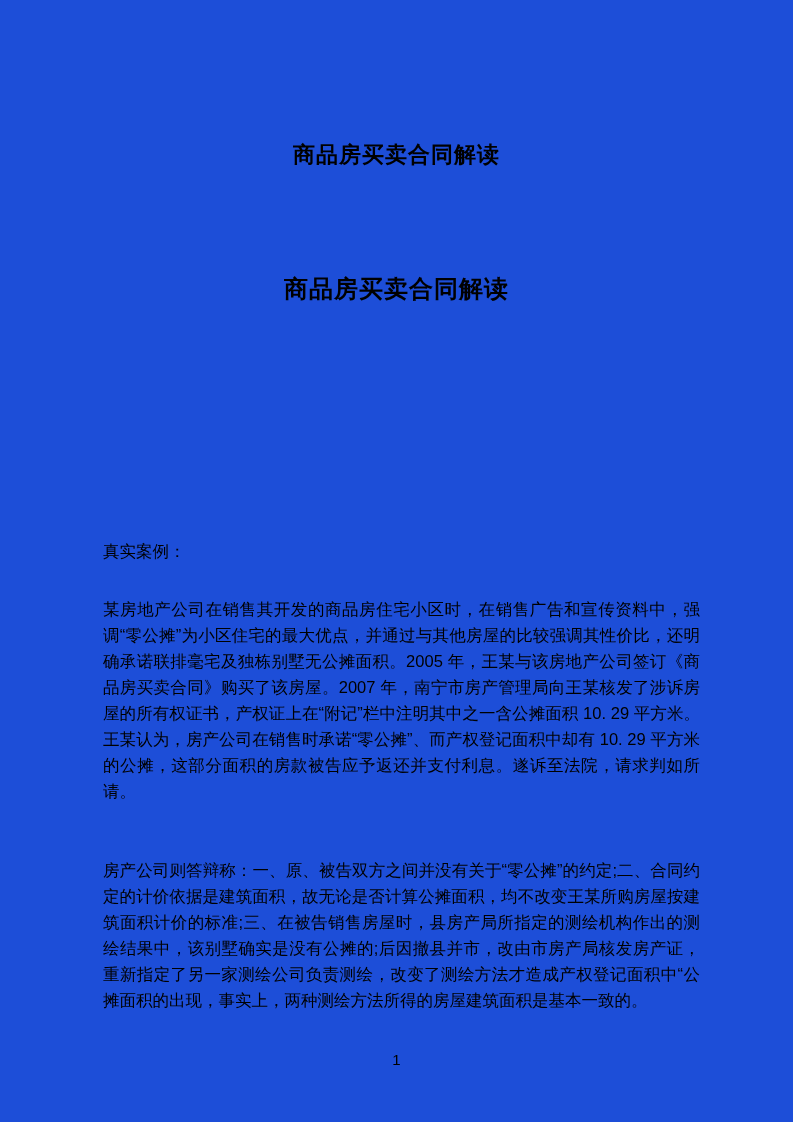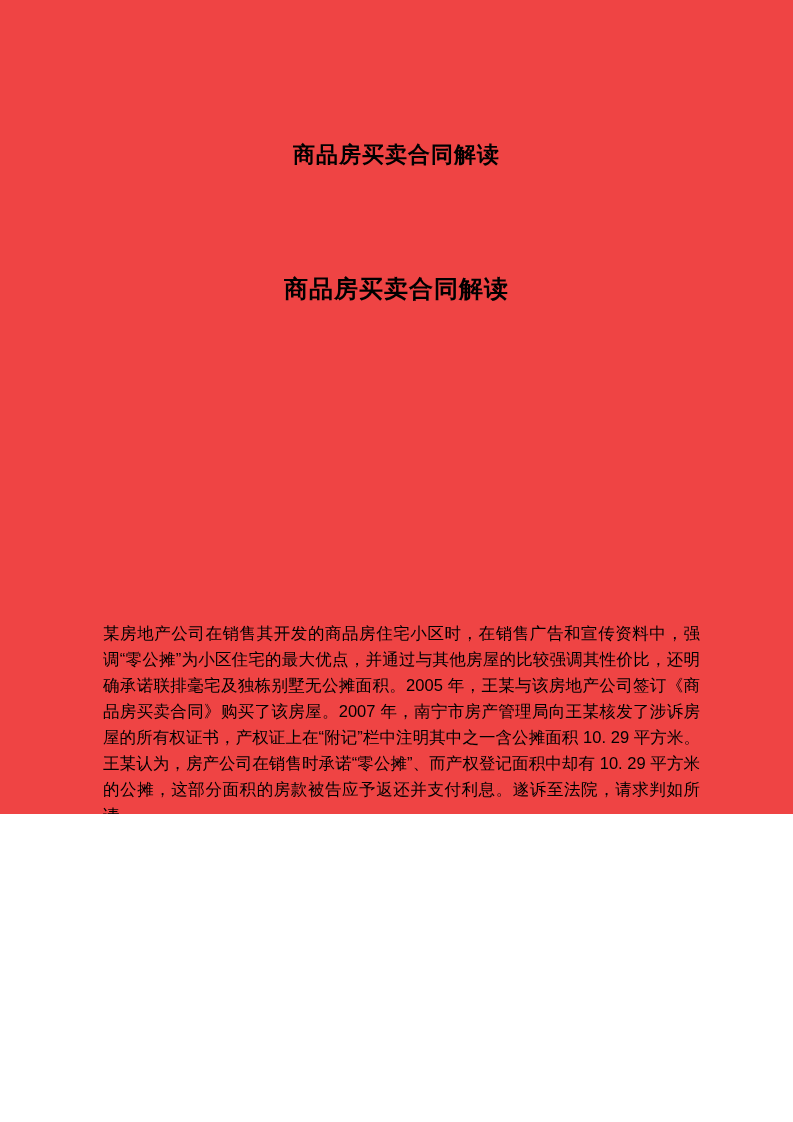--- a/index.html
+++ b/index.html
@@ -9,22 +9,22 @@
   }
   body {
     width: 793px;
     height: 1122px;
     font-family: "Liberation Sans", "DejaVu Sans", sans-serif;
     color: #000000;
   }
   .page {
     position: relative;
     width: 793px;
-    height: 814px;
-    background: #ef4444;
+    height: 1122px;
+    background: #1d4ed8;
     overflow: hidden;
   }
   .doc-title {
     position: absolute;
     left: 0;
     width: 100%;
     text-align: center;
     font-weight: bold;
     letter-spacing: 1px;
     white-space: nowrap;
@@ -42,21 +42,21 @@
     left: 103px;
     width: 597px;
     font-size: 16.5px;
     line-height: 26px;
     text-align: justify;
     text-justify: inter-ideograph;
     word-break: break-all;
   }
   .intro        { top: 403px; }
   .case-heading { top: 538px; text-align: left; }
-  .case-body    { top: 620px; }
+  .case-body    { top: 596px; }
   .defense-body { top: 857px; }
   .page-number {
     position: absolute;
     top: 1050px;
     left: 0;
     width: 100%;
     text-align: center;
     font-size: 15px;
     line-height: 20px;
   }
@@ -64,19 +64,21 @@
 </head>
 <body>
 
 <div class="page">
 
   <div class="doc-title small">商品房买卖合同解读</div>
 
   <div class="doc-title large">商品房买卖合同解读</div>
 
 
+  <div class="body-block case-heading">真实案例：</div>
 
   <div class="body-block case-body">某房地产公司在销售其开发的商品房住宅小区时，在销售广告和宣传资料中，强调“零公摊”为小区住宅的最大优点，并通过与其他房屋的比较强调其性价比，还明确承诺联排毫宅及独栋别墅无公摊面积。2005 年，王某与该房地产公司签订《商品房买卖合同》购买了该房屋。2007 年，南宁市房产管理局向王某核发了涉诉房屋的所有权证书，产权证上在“附记”栏中注明其中之一含公摊面积 10. 29 平方米。王某认为，房产公司在销售时承诺“零公摊”、而产权登记面积中却有 10. 29 平方米的公摊，这部分面积的房款被告应予返还并支付利息。遂诉至法院，请求判如所请。</div>
 
+  <div class="body-block defense-body">房产公司则答辩称：一、原、被告双方之间并没有关于“零公摊”的约定;二、合同约定的计价依据是建筑面积，故无论是否计算公摊面积，均不改变王某所购房屋按建筑面积计价的标准;三、在被告销售房屋时，县房产局所指定的测绘机构作出的测绘结果中，该别墅确实是没有公摊的;后因撤县并市，改由市房产局核发房产证，重新指定了另一家测绘公司负责测绘，改变了测绘方法才造成产权登记面积中“公摊面积的出现，事实上，两种测绘方法所得的房屋建筑面积是基本一致的。</div>
 
   <div class="page-number">1</div>
 
 </div>
 
 </body></html>

